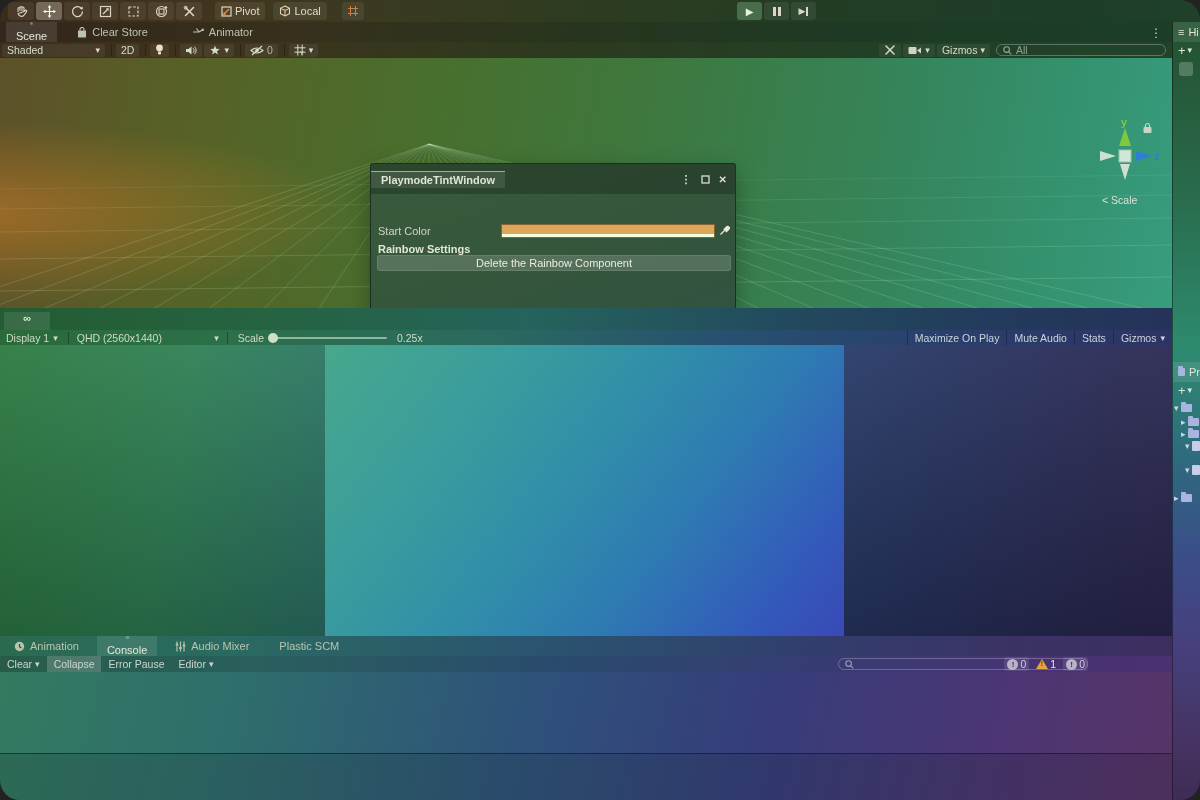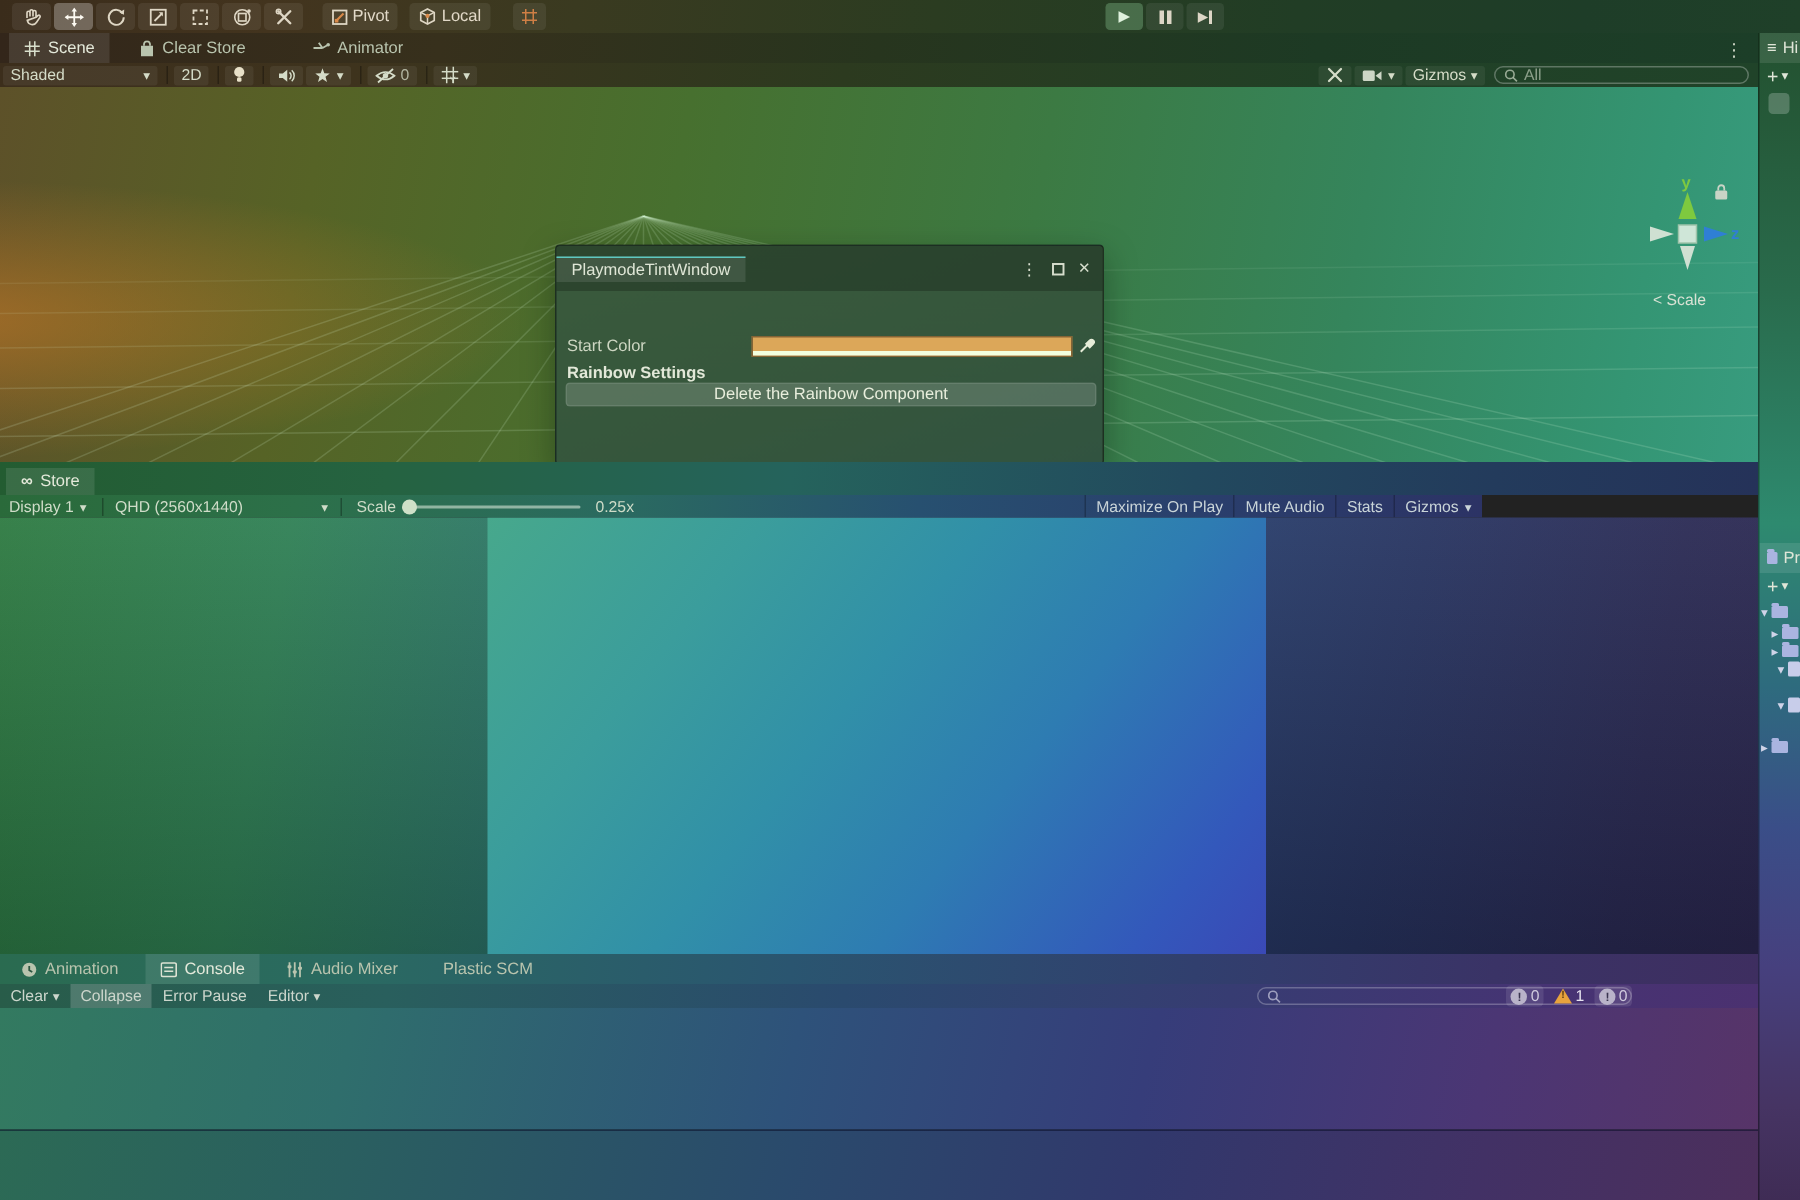--- a/index.html
+++ b/index.html
@@ -1,20 +1,20 @@
 <!DOCTYPE html>
 <html><head>
 <meta charset="utf-8">
 <style>
   * { margin:0; padding:0; box-sizing:border-box; }
   html,body { width:1200px; height:800px; overflow:hidden; background:#222; }
   .app {
     position:relative; width:1200px; height:800px;
     font-family:"Liberation Sans", sans-serif; font-size:11px; color:#d8ded0;
-    overflow:hidden; user-select:none;
+    overflow:hidden; user-select:none;border-radius:20px;
   }
   .abs { position:absolute; }
   .row { display:flex; align-items:center; }
 
   
   #main-toolbar {
     left:0; top:0; width:1200px; height:22px;
     background:linear-gradient(95deg,#3a2c1b 0%,#43341e 15%,#3a3a20 32%,#2b3c21 52%,#213d25 72%,#1e3d28 88%,#1f4029 100%);
     display:flex; align-items:center;
   }
@@ -36,21 +36,21 @@
   .stepwrap { display:flex; align-items:center; gap:1px; color:#ddd6c6; font-size:9px; }
   .stepwrap i { display:block; width:2px; height:9px; background:#ddd6c6; }
 
   
   #scene-tabrow {
     left:0; top:22px; width:1172px; height:20px;
     background:linear-gradient(95deg,#32261716 0%,#33261a 0%,#37301c 25%,#27351e 50%,#1d3a24 75%,#1c3e28 100%);
     display:flex; align-items:flex-end;
   }
   .tab { height:20px; display:flex; align-items:center; gap:5px; padding:0 10px; color:#b9c4ae; }
-  .tab.active { background:rgba(255,255,255,0.10); color:#e4e9da; }
+  .tab.active { background:rgba(255,255,255,0.10); color:#e4e9da;flex-direction:column; }
   .menu-dots { position:absolute; color:#cfd6c6; font-size:12px; }
 
   
   #scene-toolbar {
     left:0; top:42px; width:1172px; height:16px;
     background:linear-gradient(95deg,#3c2e1c 0%,#3e331d 20%,#2c3a1f 48%,#214026 75%,#204329 100%);
     display:flex; align-items:center; font-size:10.5px;
   }
   .minibtn {
     height:13px; display:flex; align-items:center; gap:3px; padding:0 5px;
@@ -71,21 +71,21 @@
   #scene-grid { position:absolute; left:0; top:0; }
 
   
   #tint-window {
     left:370px; top:105px; width:366px; height:147px;
     background:linear-gradient(160deg,#3a5a3c 0%,#35563c 60%,#315340 100%);
     border:1px solid rgba(0,0,0,0.45); border-radius:3px;
     box-shadow:0 8px 22px rgba(0,20,10,0.35);
   }
   #tint-window .titlebar {
-    height:30px; background:rgba(0,0,0,0.22); display:flex; align-items:center;
+    height:30px; background:rgba(0,0,0,0.22); display:flex; align-items:center;font-weight:bold;
   }
   #tint-window .wtab {
     height:17px; padding:0 10px; background:rgba(255,255,255,0.10);
     border-top:1px solid #5ec8c0; display:flex; align-items:center; color:#dfe6d6;
   }
   #tint-window .wctrl { margin-left:auto; display:flex; align-items:center; gap:9px; padding-right:8px; color:#d7decd; }
   .win-heading { position:absolute; left:7px; top:39px; font-weight:bold; color:#e2e8d8;margin-top:40px; }
   .frow { position:absolute; left:7px; width:352px; height:15px; display:flex; align-items:center; }
   .frow .flabel { width:123px; color:#cdd6c2; }
   .ffield {
@@ -108,21 +108,21 @@
 
   
   #game-tabrow {
     left:0; top:308px; width:1172px; height:22px;
     background:linear-gradient(95deg,#235c31 0%,#256341 22%,#25635c 45%,#22495e 68%,#233b5c 85%,#253259 100%);
     display:flex; align-items:flex-end;
   }
   #game-tabrow .tab { height:18px; }
   
   #game-toolbar {
-    left:0; top:330px; width:988px; height:15px;
+    left:0; top:330px; width:1172px; height:15px;
     background:linear-gradient(95deg,#2a6a3a 0%,#2c7049 20%,#2a6a60 42%,#275070 62%,#2a3e6c 82%,#2c3365 100%);
     display:flex; align-items:center; font-size:10.5px; color:#cfdcc8;
   }
   .slider-track { width:115px; height:2px; background:rgba(230,240,225,0.55); border-radius:1px; position:relative; }
   .slider-knob { position:absolute; left:-4px; top:-4px; width:10px; height:10px; border-radius:50%; background:#cfe0c8; }
   .gt-right { margin-left:auto; display:flex; align-items:center; height:15px; color:#c9d4d8; }
   .gt-right .gbtn { padding:0 7px; height:15px; display:flex; align-items:center; gap:4px; border-left:1px solid rgba(0,0,0,0.25); }
 
   
   #game-view {

